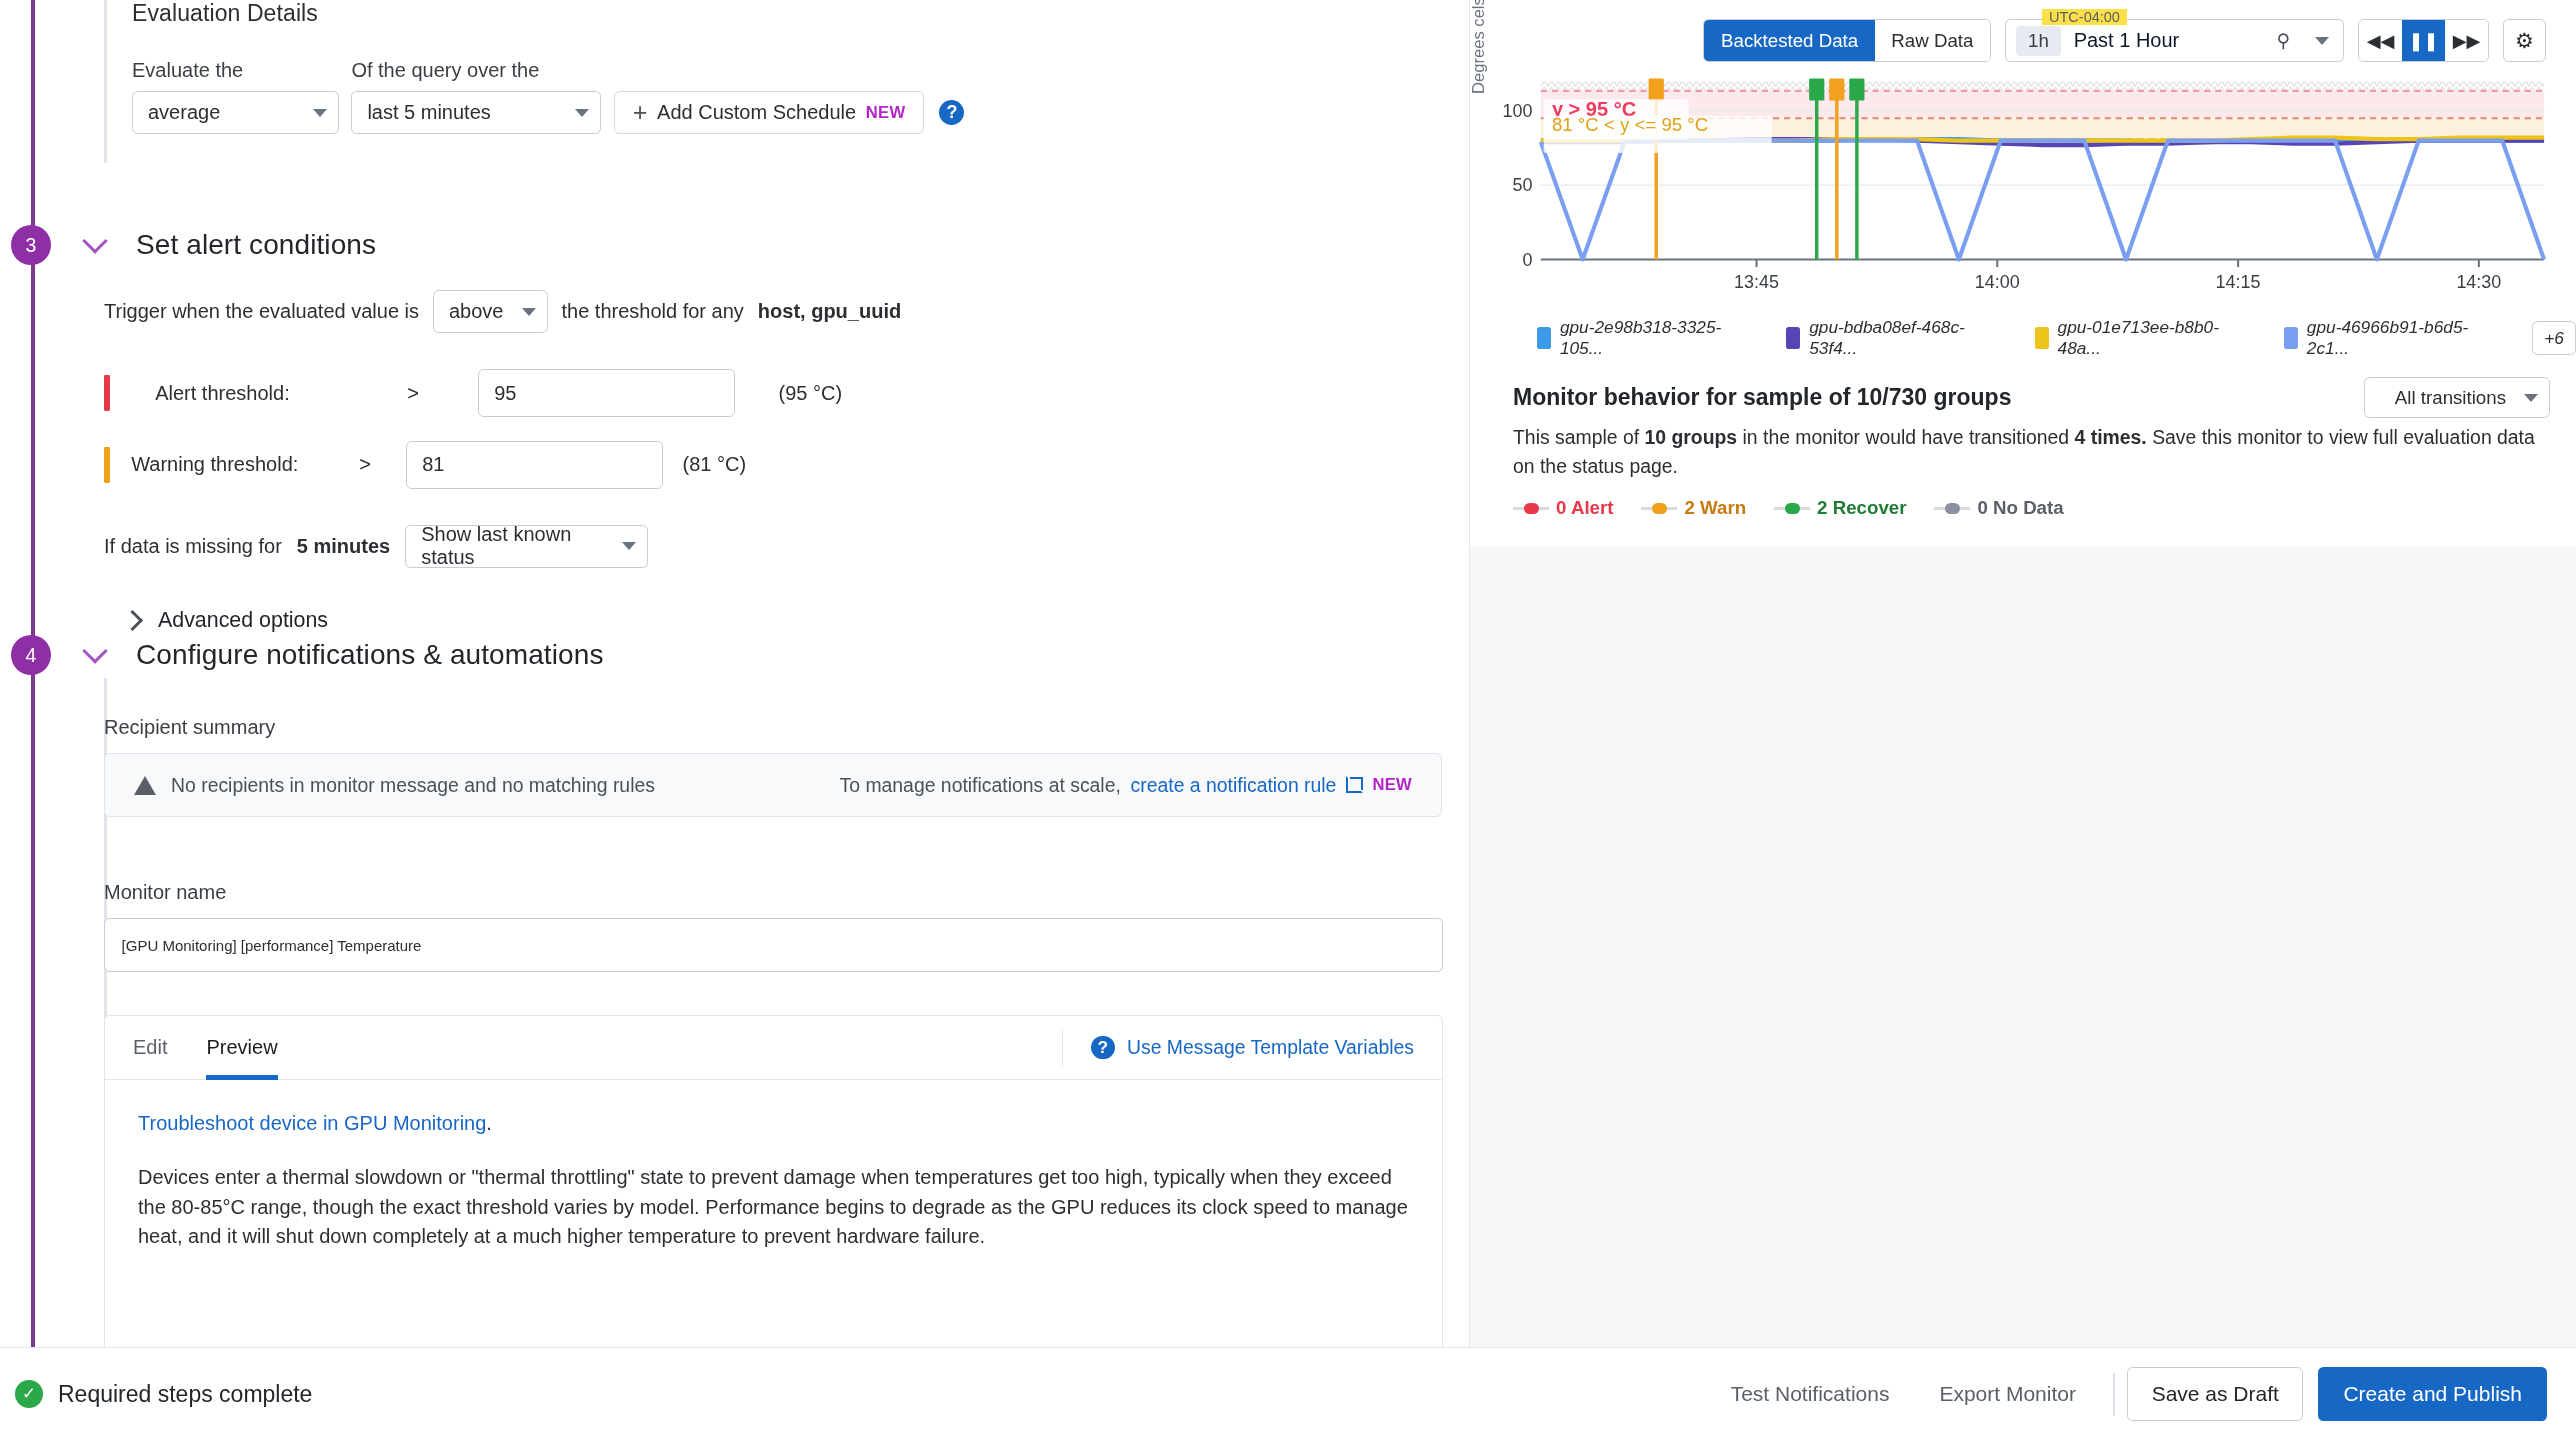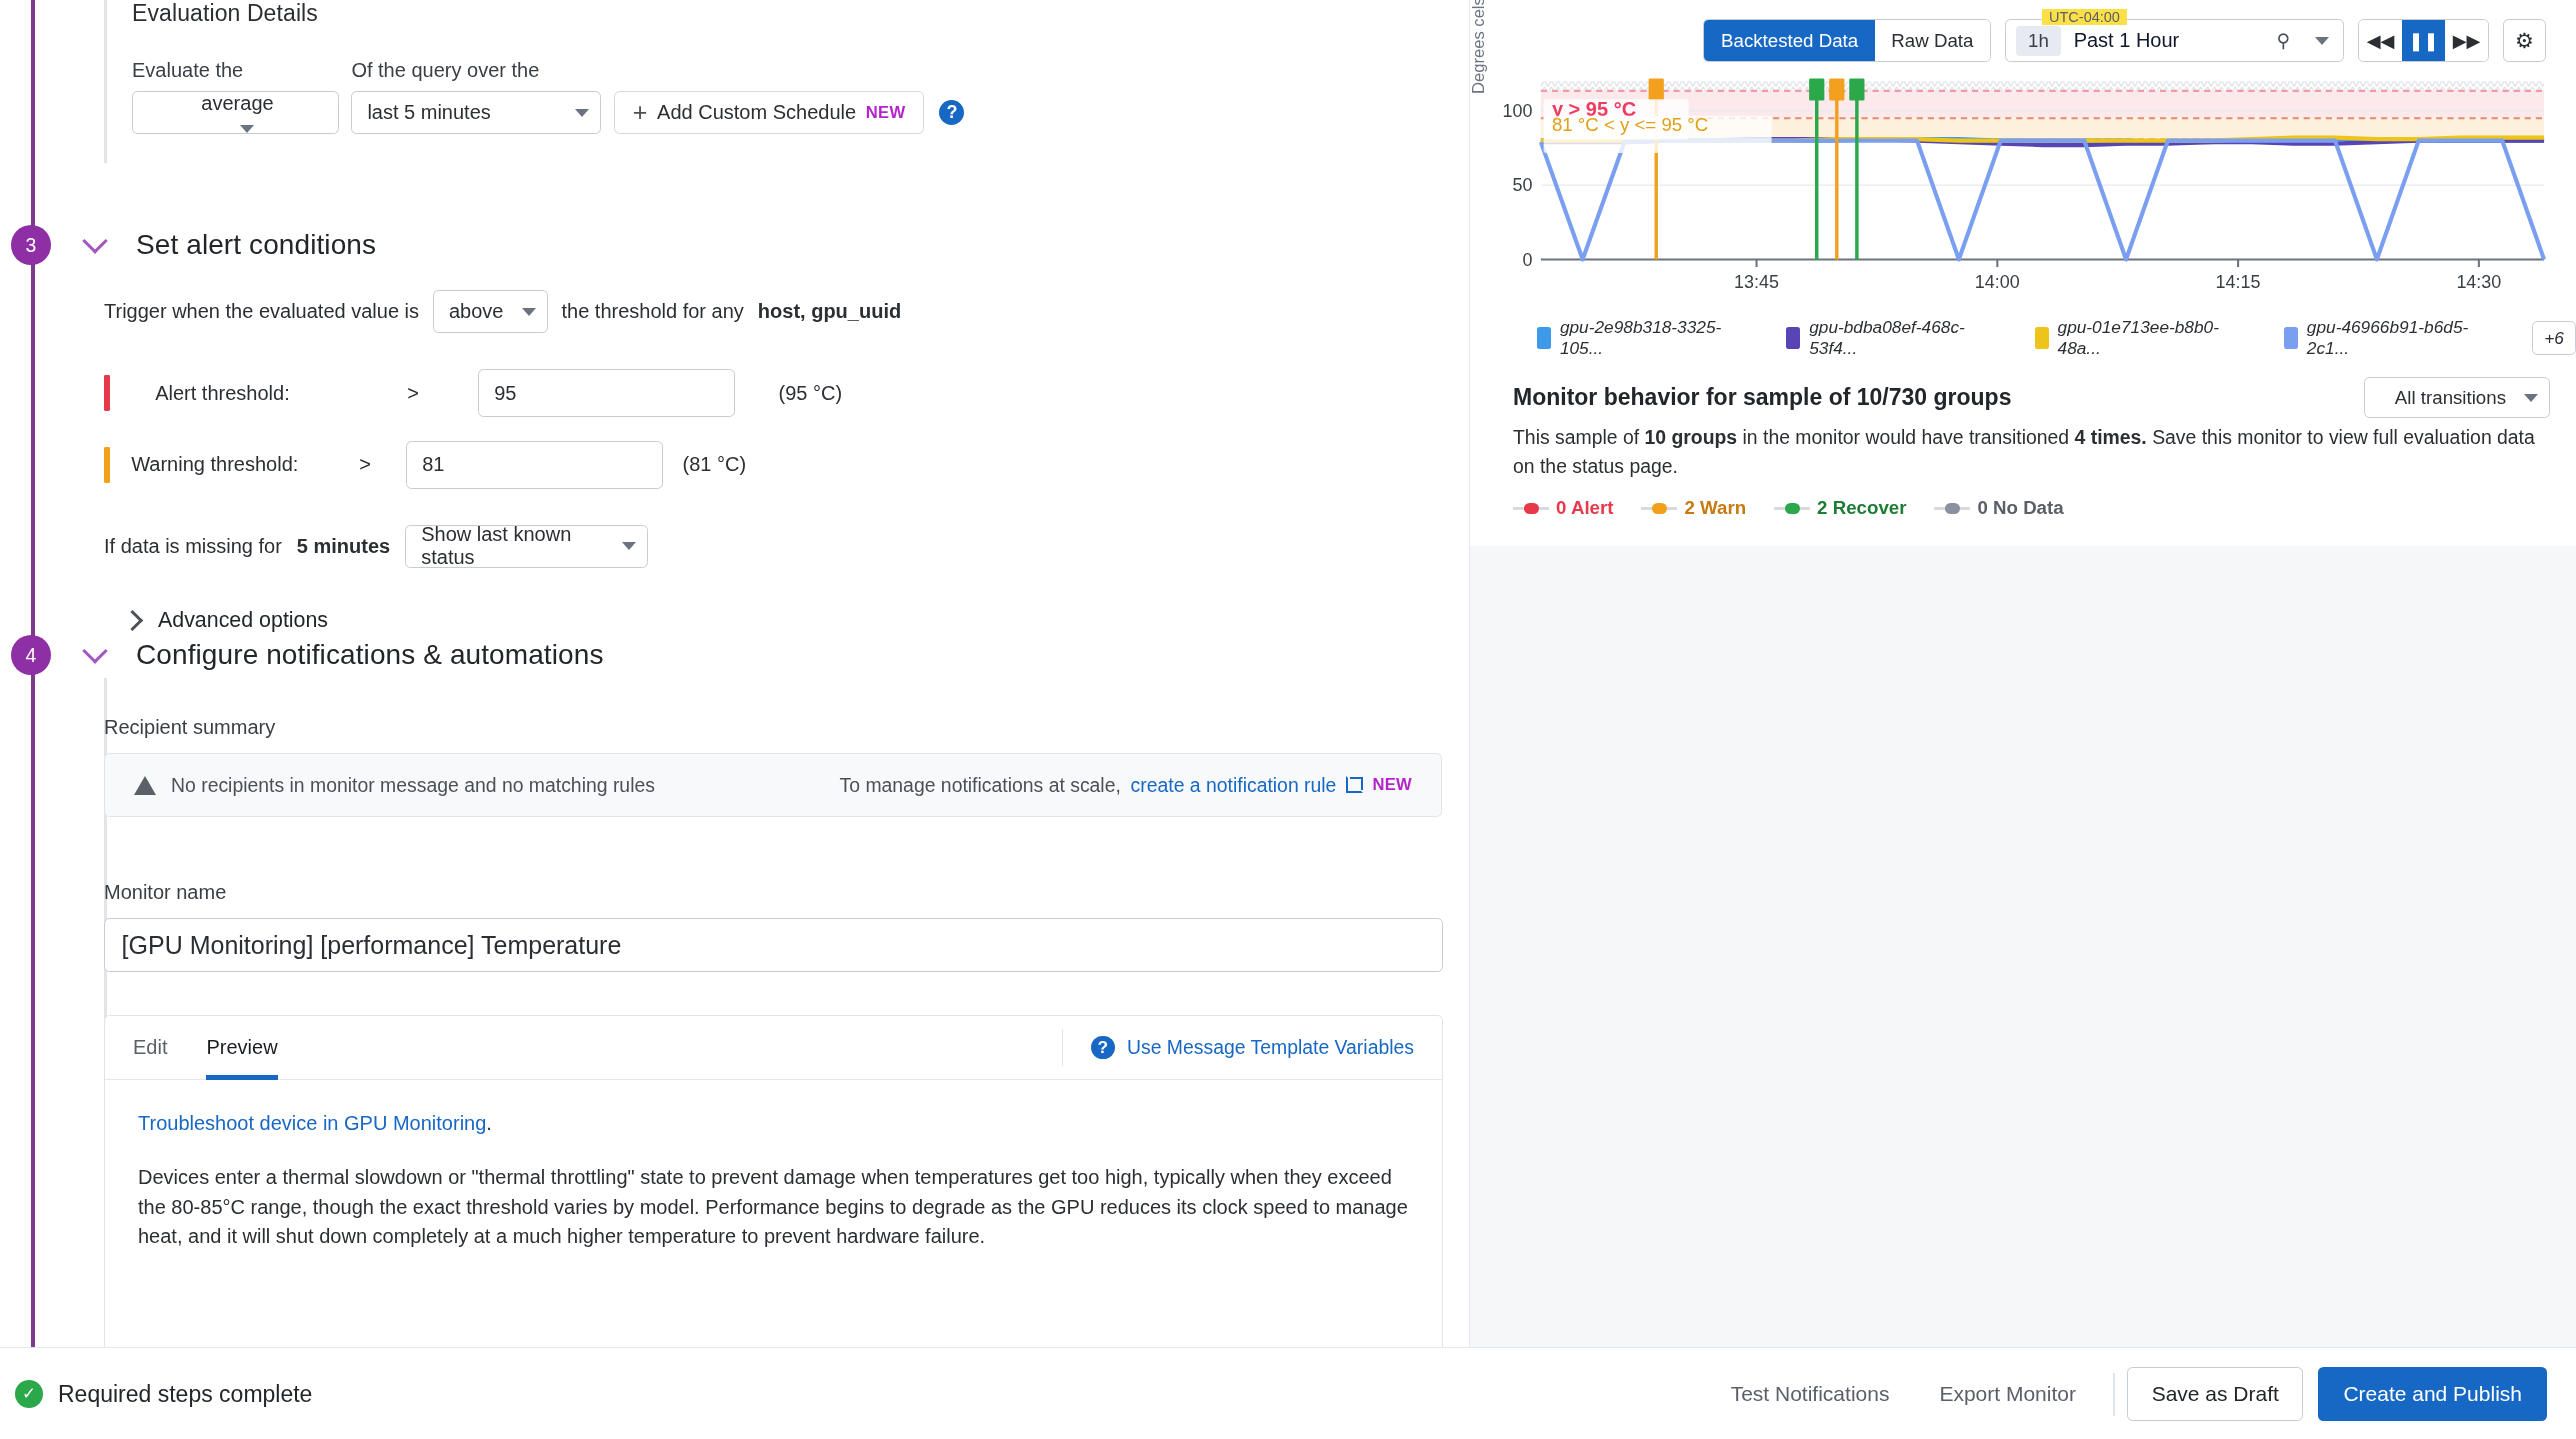--- a/index.html
+++ b/index.html
@@ -106,21 +106,21 @@
   .lnk { color: #1767c4; }
   .ext-ic { display:inline-block; width: 16.6px; height: 16.6px; position: relative; }
   .ext-ic:before { content:""; position:absolute; left:0; bottom:0; width:13px; height:13px;
                    border:2.1px solid #1767c4; border-top-color:transparent; border-right-color:transparent; }
   .ext-ic:after { content:""; position:absolute; right:0; top:0.7px; width:11px; height:11px;
                   border-top:2.1px solid #1767c4; border-right:2.1px solid #1767c4; }
 
   .mname-label { font-size: 20px; color: #3a3f45; margin-top: 64px; }
   .mname-input {
     margin-top: 14px; width: 1339px; height: 54px; border: 1.4px solid #c6cbd8;
-    border-radius: 5.5px; padding: 0 16.6px; font-size: 25px; color: #2b2e32;
+    border-radius: 5.5px; padding: 0 16.6px; font-size: 15px; color: #2b2e32;
     background: #fff; font-family: "Liberation Sans", sans-serif;
   }
 
   .editor {
     margin-top: 43px; width: 1339px; border: 1.4px solid #dfe3ec; border-radius: 5.5px;
     background: #fff; height: 422px; overflow: hidden;
   }
   .ed-tabs {
     height: 64px; display: flex; align-items: center; border-bottom: 1.4px solid #e4e7ef;
     padding: 0 28px; position: relative;
@@ -225,21 +225,21 @@
   <div class="left-col">
     <div class="rail"></div>
 
     <div class="subrail" style="left:104px; top:0; height:163px;"></div>
     <div class="eval-wrap">
       <div style="padding-left:28px;">
         <div class="eval-title">Evaluation Details</div>
         <div class="field-row">
           <div class="field">
             <span class="field-label">Evaluate the</span>
-            <div class="select" style="width:207px;flex-direction:column;">
+            <div class="select" style="width:207px;">
               <span>average</span>
               <span class="caret"></span>
             </div>
           </div>
           <div class="field">
             <span class="field-label">Of the query over the</span>
             <div class="select" style="width:250px;">
               <span>last 5 minutes</span>
               <span class="caret"></span>
             </div>

